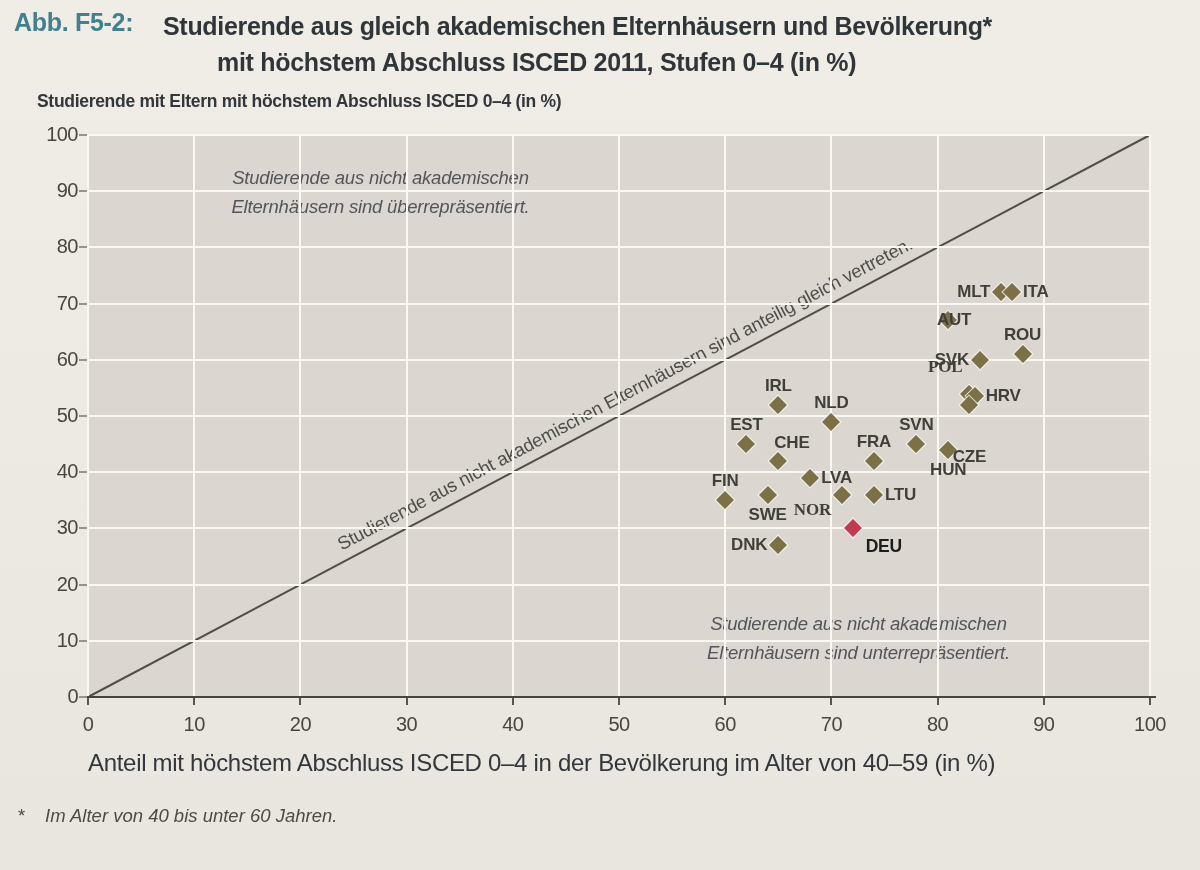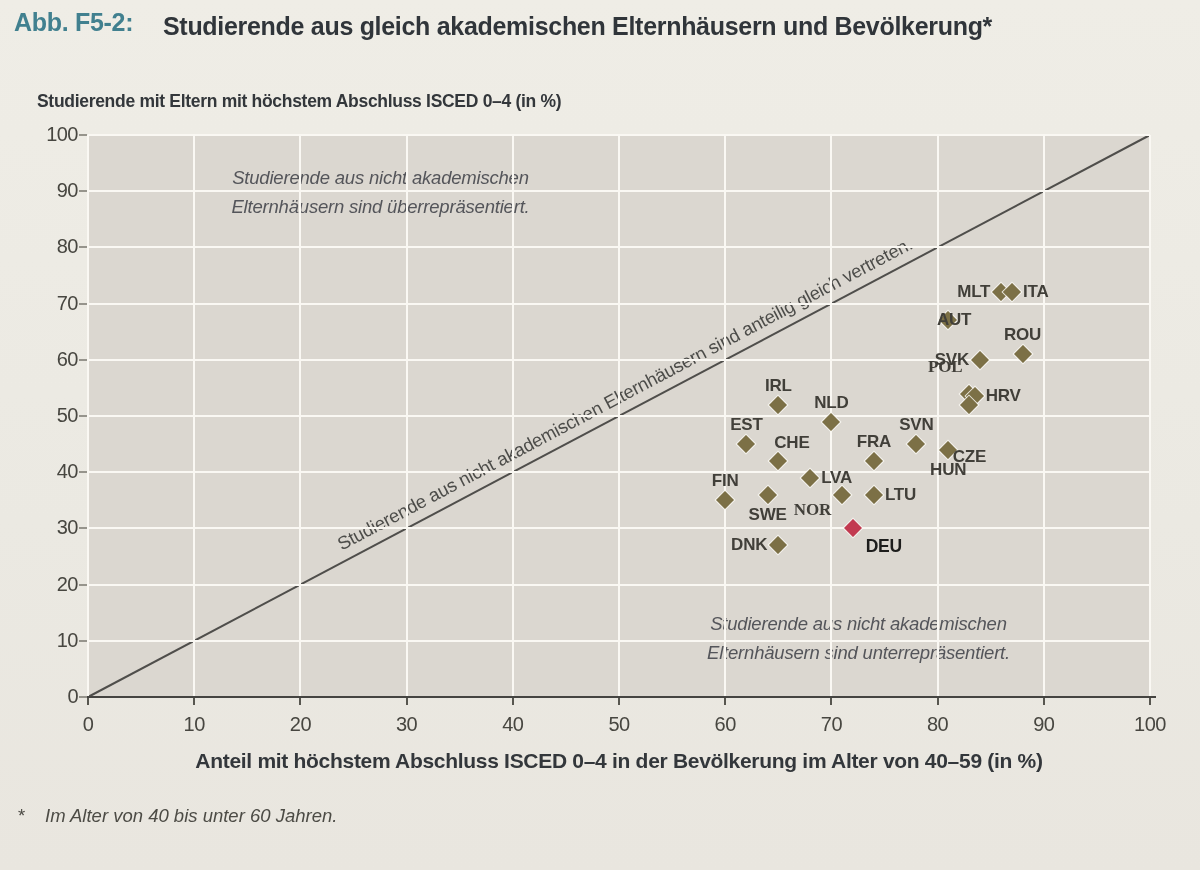--- a/index.html
+++ b/index.html
@@ -31,35 +31,36 @@
   .anno-top{left:135px;top:28px;width:315px;}
   .anno-bottom{left:608px;top:474px;width:325px;}
   .diag{position:absolute;left:537px;top:259px;transform:translate(-50%,-50%) rotate(-27.9deg);
         font-size:18.5px;color:#4c4c49;letter-spacing:-0.2px;white-space:nowrap;}
 
   .xtickmark{position:absolute;width:2px;height:7px;background:#57564f;}
   .ytickmark{position:absolute;width:8px;height:2px;background:#96948c;}
   .xticklabel{position:absolute;width:60px;text-align:center;font-size:20px;color:#474640;letter-spacing:-0.5px;}
   .yticklabel{position:absolute;width:42px;text-align:right;font-size:20px;color:#474640;letter-spacing:-0.5px;}
 
-  .xaxtitle{position:absolute;left:88px;top:749px;width:1062px;text-align:center;
-            font-size:21px;font-weight:700;color:#33373b;letter-spacing:-0.3px;}
+  .xaxtitle{position:absolute;left:88px;top:749px;width:1062px;text-align:left;
+            font-size:24px;font-weight:400;color:#33373b;letter-spacing:-0.3px;}
 
   .foot{position:absolute;left:18px;top:805px;width:1164px;font-size:18.5px;font-style:italic;color:#4c4b45;}
   .foot .noterow .star{font-style:normal;display:inline-block;width:27px;}
   .foot .srcrow{margin-top:8px;position:relative;}
   .foot .tabref{position:absolute;right:18px;top:0;font-weight:700;color:#3d3c37;}
 </style>
 </head>
 <body>
 
 <div class="hdr">
   <span class="tag">Abb. F5-2:</span>
   <div class="title">
     <div>Studierende aus gleich akademischen Elternhäusern und Bevölkerung*</div>
+    <div class="t2">mit höchstem Abschluss ISCED 2011, Stufen 0–4 (in %)</div>
   </div>
 </div>
 
 <div class="yaxtitle">Studierende mit Eltern mit höchstem Abschluss ISCED 0–4 (in %)</div>
 
 <div class="plot">
   <svg width="1062" height="562" class="idline">
       <line x1="0" y1="562" x2="1062" y2="0" stroke="#4f4e4b" stroke-width="2"></line>
     </svg>
     <div class="anno anno-top">

